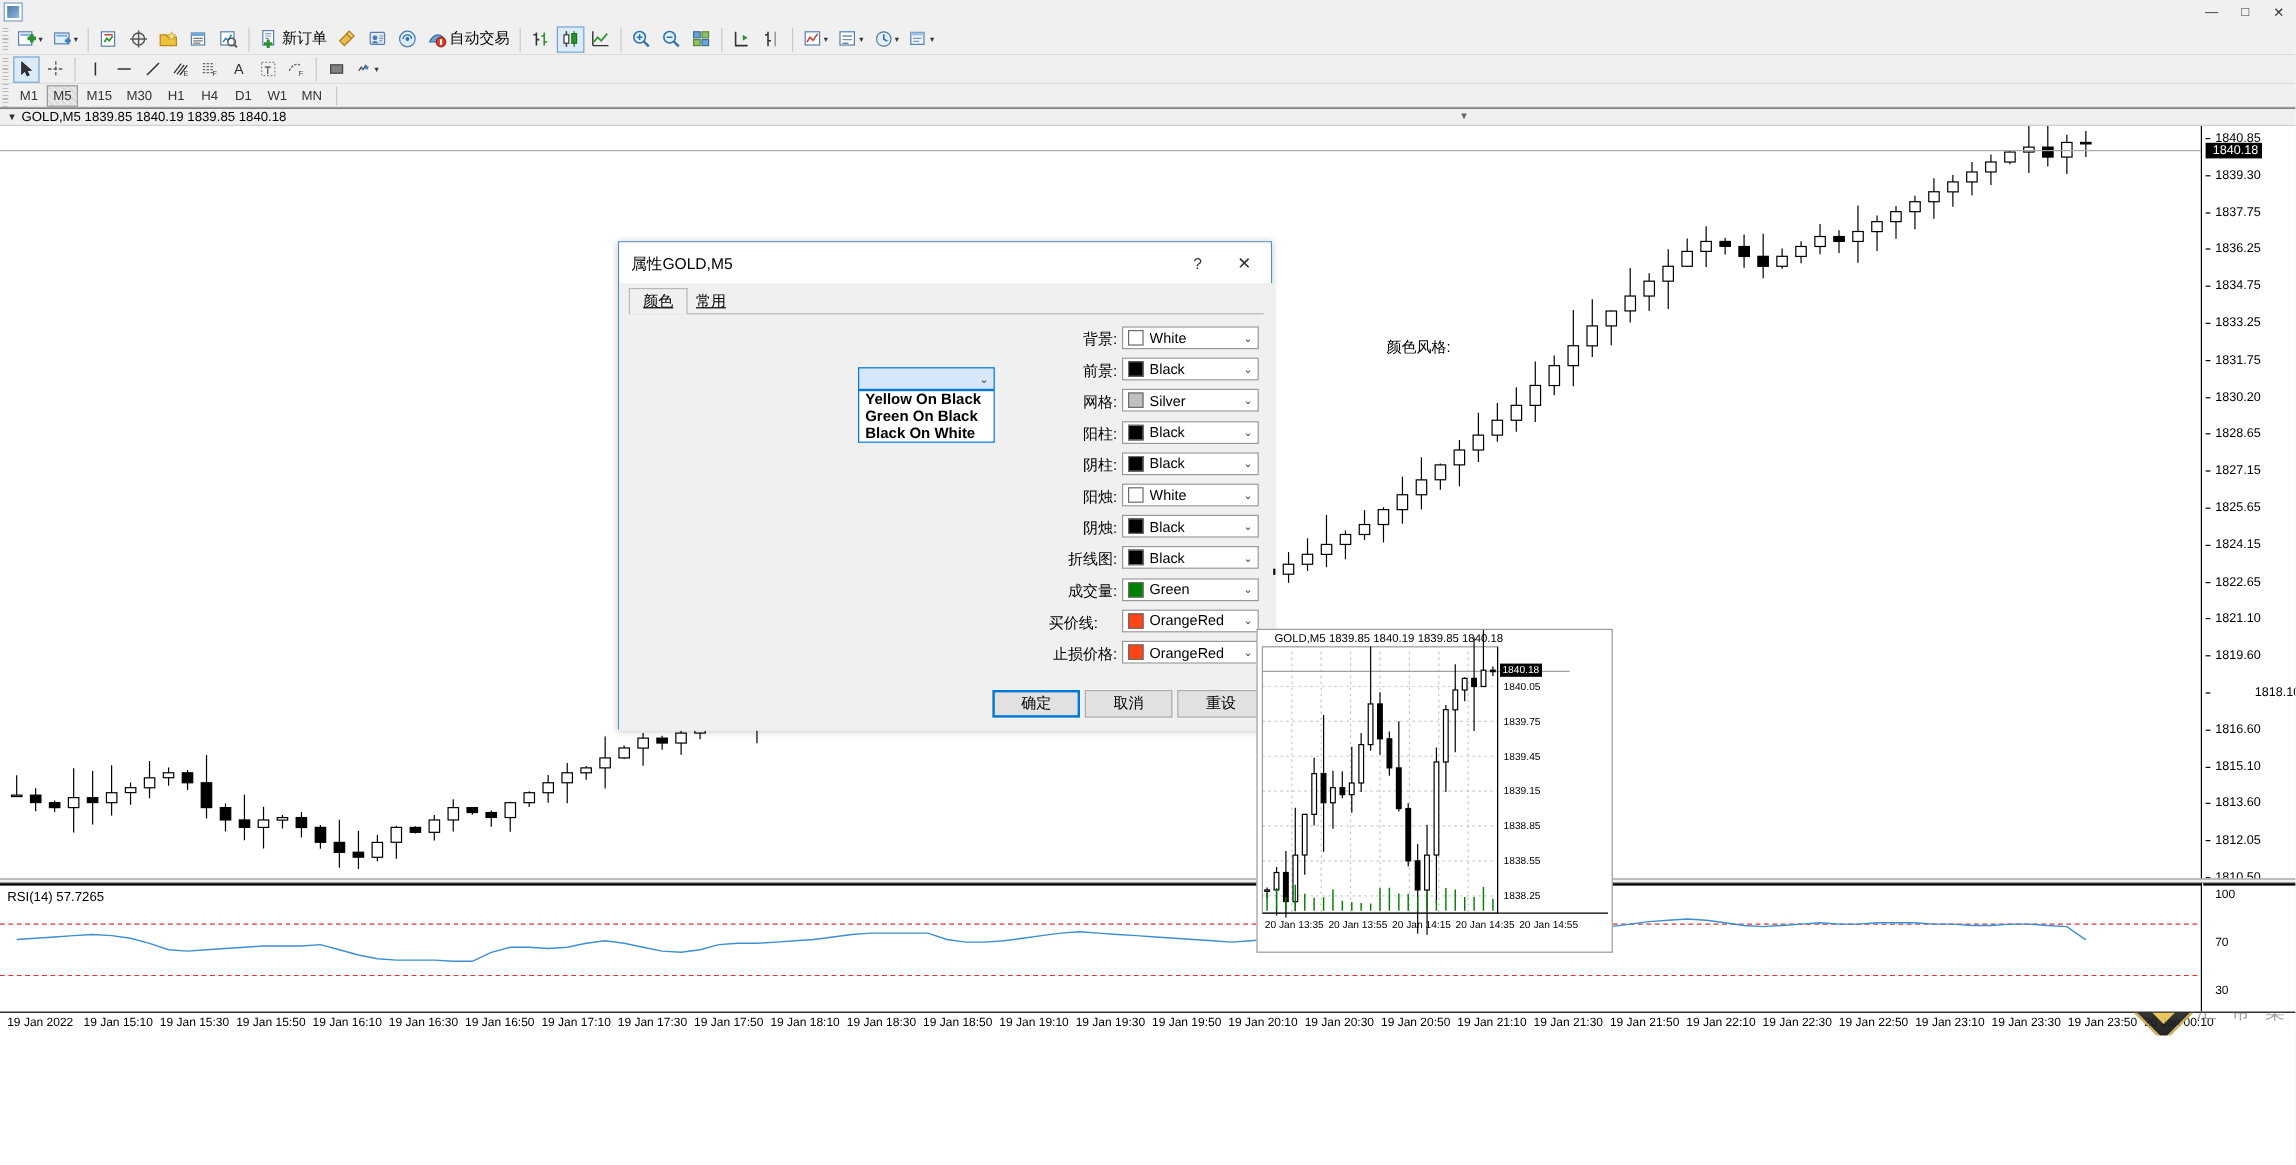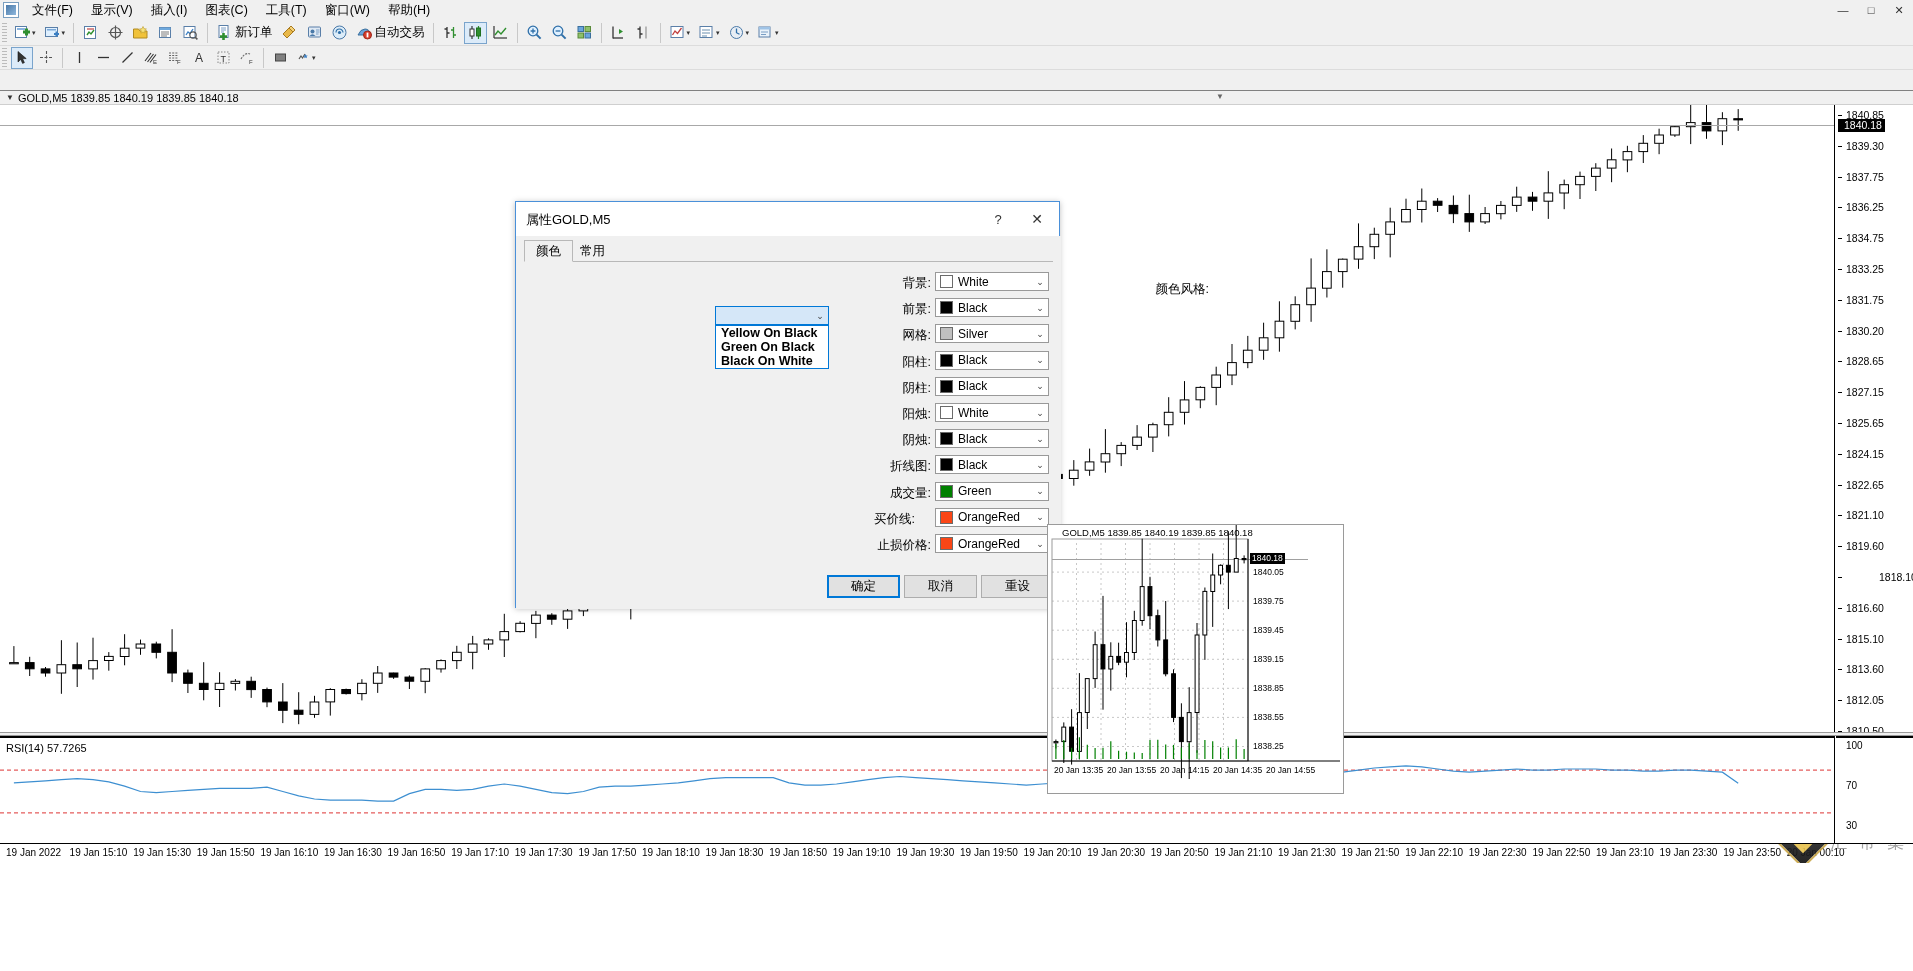--- a/index.html
+++ b/index.html
@@ -168,21 +168,21 @@
     display: flex; align-items: center; justify-content: center; font-size: 14px; color: #333;
   }
 
   .dlg-body { position: absolute; left: 0; top: 34px; width: 545px; height: 373px; background: #f0f0f0; }
   .tabstrip {
     position: absolute; left: 8px; top: 4px; width: 529px; height: 22px;
     border-bottom: 1px solid #b8b8b8;
   }
   .tab {
     position: absolute; top: 0; height: 22px; padding: 0 11px; font-size: 12.5px;
-    display: flex; align-items: center; color: #000; border: 1px solid transparent;
+    display: flex; align-items: center; color: #000; border: 1px solid transparent; text-decoration: underline;
   }
   .tab.active { background: #f0f0f0; border: 1px solid #b8b8b8; border-bottom: 1px solid #f0f0f0; }
 
   .cs-label {
     position: absolute; font-size: 12.5px; color: #000; text-align: right; white-space: nowrap;
   }
   .combo {
     position: absolute; height: 19px; background: #fff; border: 1px solid #999;
     display: flex; align-items: center; font-size: 12px; color: #000;
   }
@@ -218,29 +218,20 @@
 
   .svgicon { display: block; }
 </style>
 </head>
 <body>
 
 <div id="app">
 
   <div class="menubar">
     <div class="app-logo"></div>
-    <div id="menu-items" style="display:flex;align-items:center;">
-        <div class="menu-item">文件(F)</div>
-        <div class="menu-item">显示(V)</div>
-        <div class="menu-item">插入(I)</div>
-        <div class="menu-item">图表(C)</div>
-        <div class="menu-item">工具(T)</div>
-        <div class="menu-item">窗口(W)</div>
-        <div class="menu-item">帮助(H)</div>
-      </div>
     <div class="winctrls">
       <div class="winbtn">—</div>
       <div class="winbtn">□</div>
       <div class="winbtn close">✕</div>
     </div>
     <div class="notif-badge">1</div>
   </div>
 
   <div class="toolbar1">
     <div class="tb-grip"></div>
@@ -499,20 +490,35 @@
     </div>
     <div class="tb-btn">
       <svg class="svgicon" width="15" height="15" viewBox="0 0 15 15">
         <path d="M3 9 l2-3 1.5 2 2.5-4" stroke="#555" fill="none" stroke-width="1.2"></path>
         <path d="M9.5 4 l.7 1.4 1.5.2-1.1 1.1.3 1.5-1.4-.7-1.3.7.2-1.5-1-1.1 1.5-.2z" fill="#3a7fc4"></path>
       </svg>
       <span class="tb-caret">▾</span>
     </div>
   </div>
 
+  <div class="tfbar">
+    <div class="tb-grip"></div>
+    <div id="tf-items" style="display:flex;align-items:center;">
+        <div class="tf-btn">M1</div>
+        <div class="tf-btn active">M5</div>
+        <div class="tf-btn">M15</div>
+        <div class="tf-btn">M30</div>
+        <div class="tf-btn">H1</div>
+        <div class="tf-btn">H4</div>
+        <div class="tf-btn">D1</div>
+        <div class="tf-btn">W1</div>
+        <div class="tf-btn">MN</div>
+      </div>
+    <div class="tf-endsep"></div>
+  </div>
 
   <div class="chart-wrap">
 
     <div class="chart-topbar">
       <span class="chart-collapse">▼</span>
       <span class="chart-title">GOLD,M5  1839.85 1840.19 1839.85 1840.18</span>
       <span class="chart-center-caret">▼</span>
     </div>
 
     <div class="price-pane">

